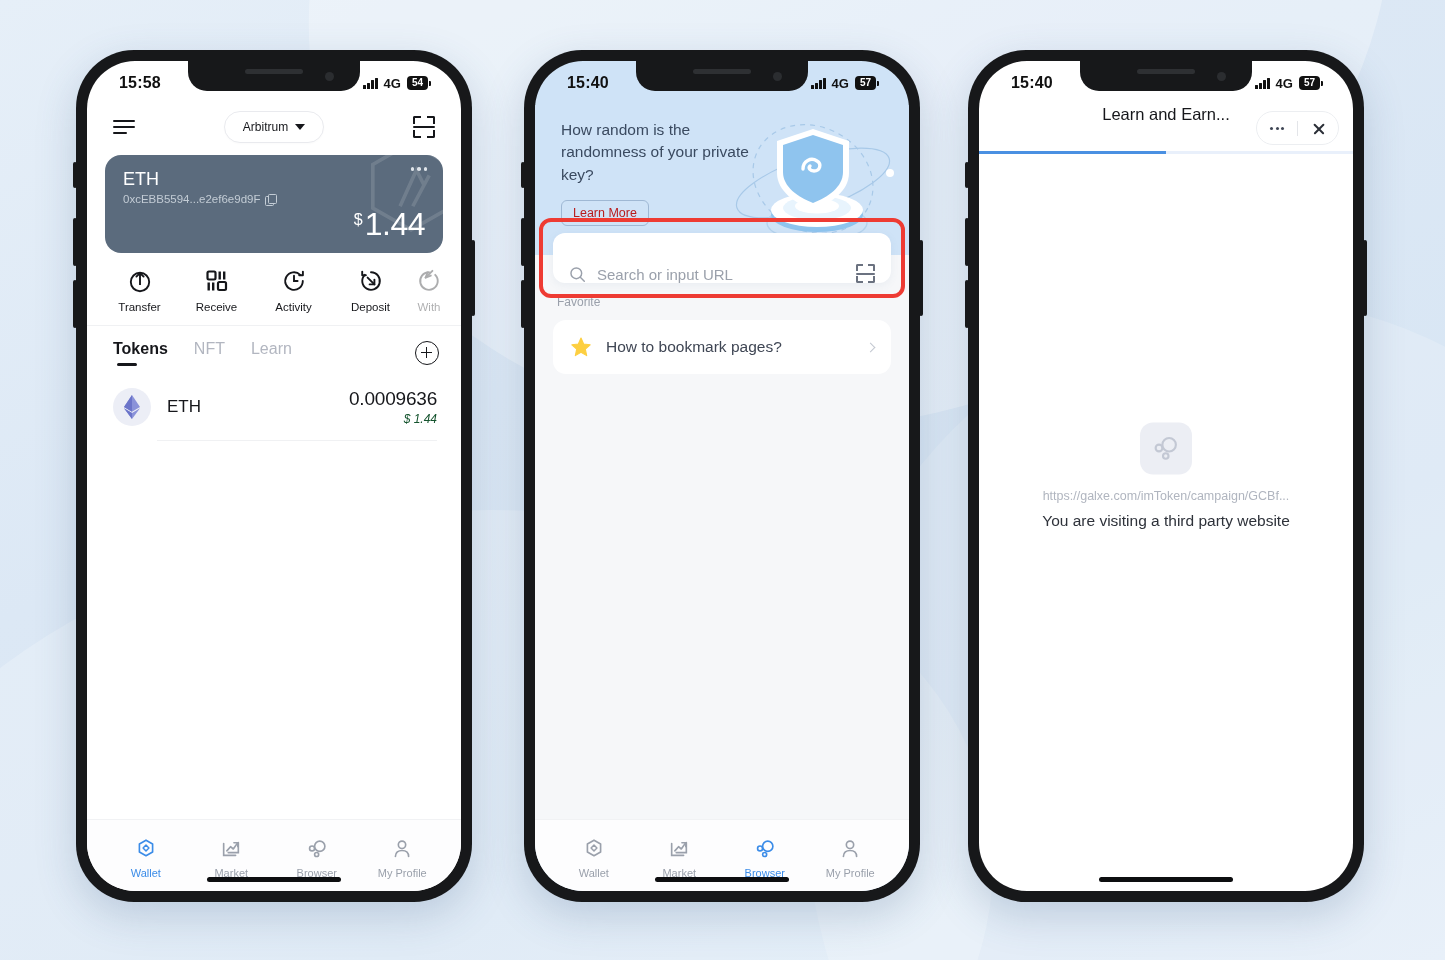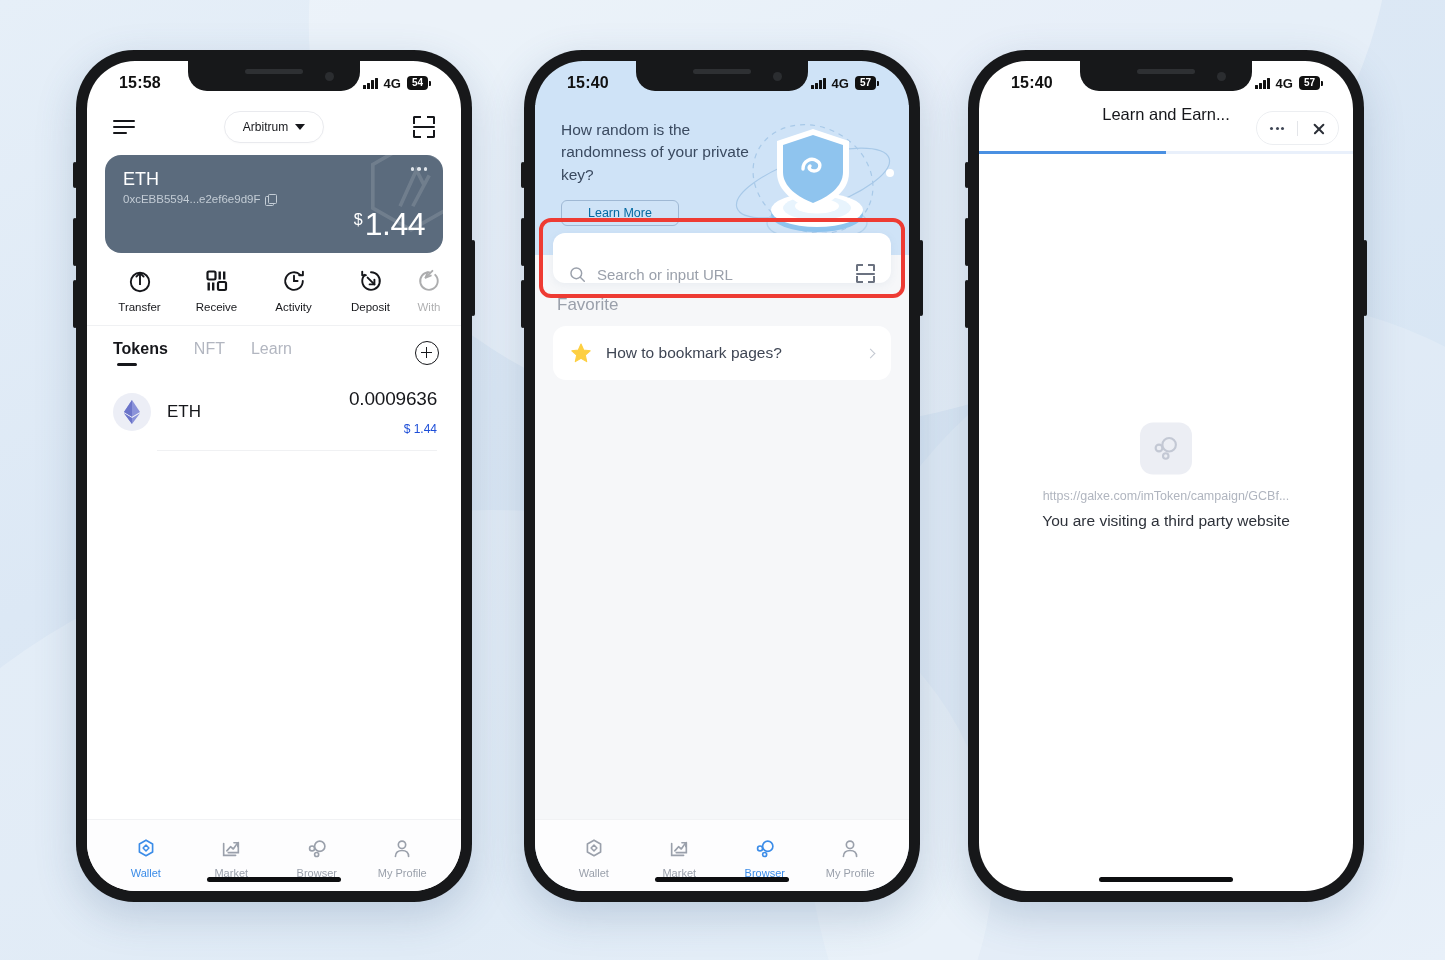--- a/index.html
+++ b/index.html
@@ -233,21 +233,21 @@
     margin: 6px 0 0 0;
   }
   .token-icon {
     width: 38px; height: 38px; border-radius: 50%;
     background: #eceef6; display:flex; align-items:center; justify-content:center;
     flex: 0 0 38px;
   }
   .token-name { font-size: 17px; color: #16171b; margin-left: 16px; }
   .token-vals { margin-left: auto; text-align: right; }
   .token-amt { font-size: 19px; color: #16171b; letter-spacing: -0.2px; }
-  .token-fiat { font-size: 12px; color: #1d4ed8; margin-top: 12px; }
+  .token-fiat { font-size: 12px; color: #14532d; margin-top: 2px; font-style: italic; }
   .token-divider {
     margin: 0 24px 0 70px; height: 1px; background: #f0f1f3;
   }
 
   
   .bottom-nav {
     position: absolute; left: 0; right: 0; bottom: 0;
     height: 72px;
     background: #fdfdfe;
     border-top: 1px solid #f1f2f4;
@@ -275,21 +275,21 @@
     padding: 14px 26px 30px 26px;
     height: 150px;
   }
   .promo-title {
     font-size: 15.5px; color: #3a4a60; line-height: 1.45;
     max-width: 215px;
   }
   .promo-btn {
     display: inline-block; margin-top: 14px;
     border: 1px solid #9fb8d4; border-radius: 6px;
-    padding: 5px 26px; font-size: 12.5px; color: #0369a1;
+    padding: 5px 11px; font-size: 12.5px; color: #b91c1c;
     background: transparent;
   }
   .promo-art {
     position: absolute; right: 4px; top: 6px;
     width: 180px; height: 140px;
   }
   .search-wrap {
     position: relative;
     margin: -22px 18px 0 18px;
     z-index: 5;
@@ -303,21 +303,21 @@
     position: relative;
     background: #fff; border-radius: 12px;
     height: 50px; display: flex; align-items: flex-end;
     padding: 0 16px;
     box-shadow: 0 2px 8px rgba(80,110,150,0.08);
   }
   .search-placeholder {
     font-size: 15px; color: #9aa0ab; margin-left: 11px; flex: 1;
   }
   .fav-section { background: #f6f7f9; flex: 1; padding: 14px 18px 0 18px; }
-  .fav-label { font-size: 17px; color: #9aa0ab; padding-left: 4px; }
+  .fav-label { font-size: 12px; color: #9aa0ab; padding-left: 4px; }
   .fav-card {
     margin-top: 11px; background: #fff; border-radius: 13px;
     height: 54px; display: flex; align-items: center;
     padding: 0 17px; gap: 14px;
   }
   .fav-text { font-size: 15.5px; color: #3f4654; flex: 1; }
   .chev {
     width: 7px; height: 7px;
     border-top: 1.6px solid #c2c7d0;
     border-right: 1.6px solid #c2c7d0;

